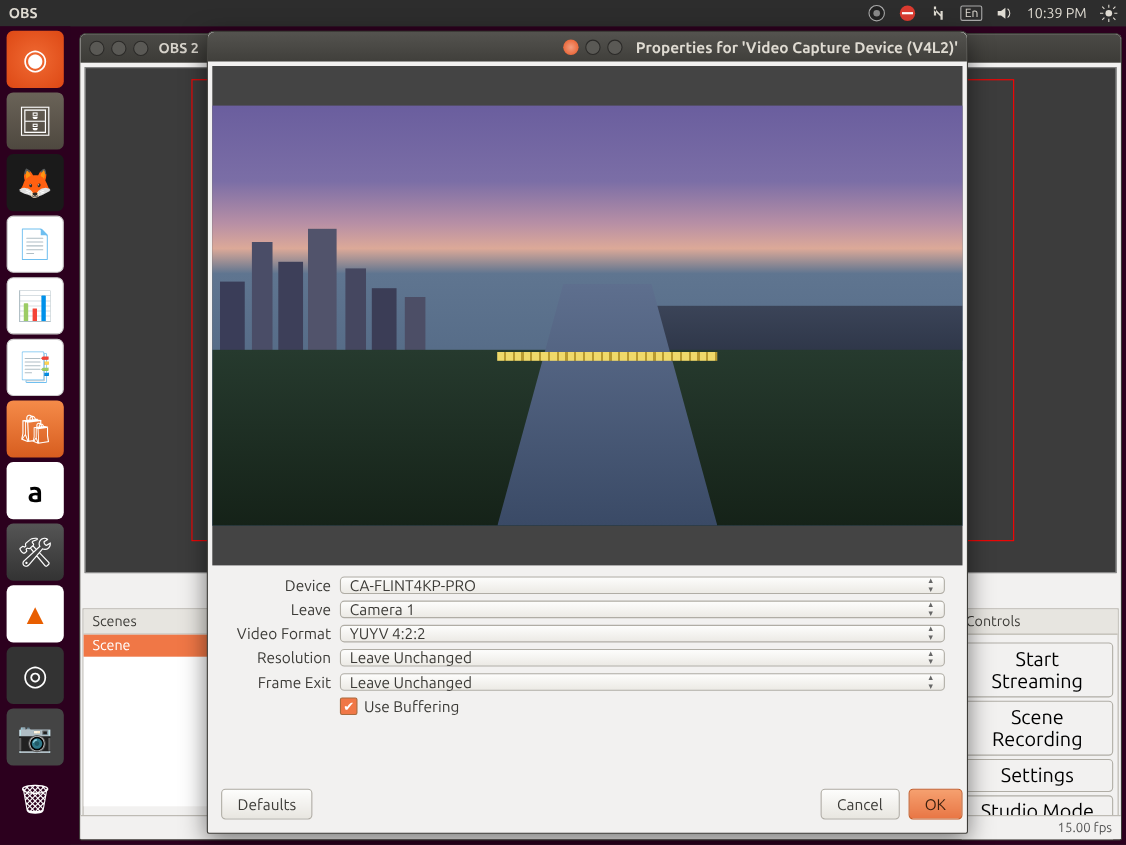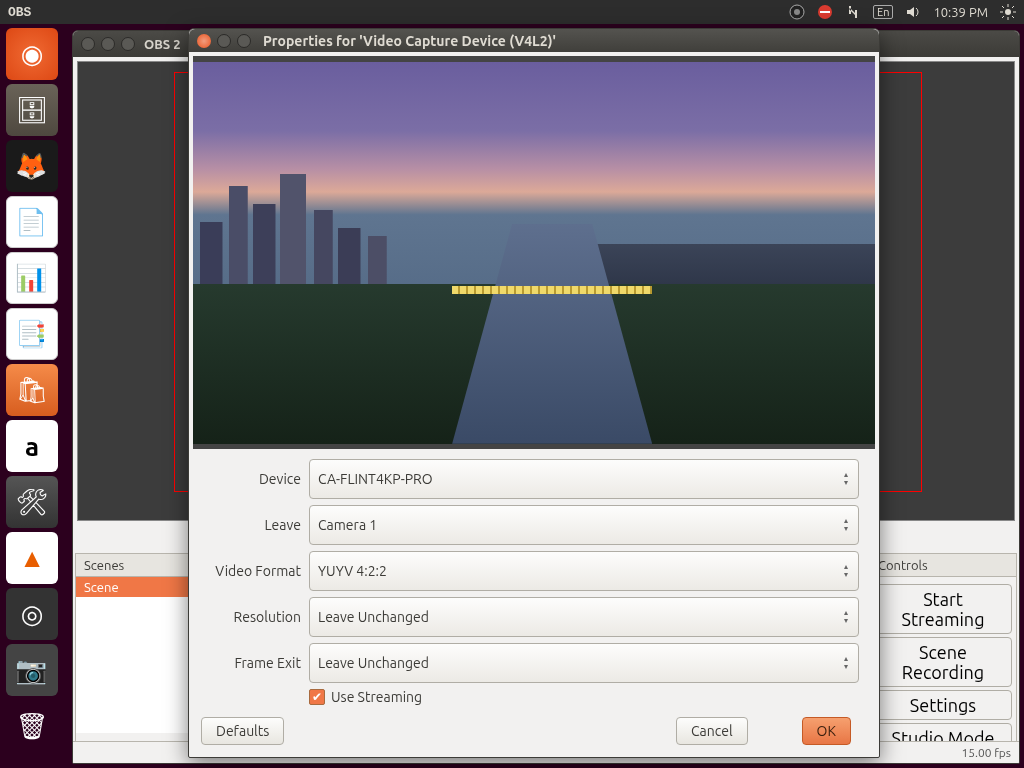--- a/index.html
+++ b/index.html
@@ -1,20 +1,20 @@
 <!DOCTYPE html>
 <html><head>
 <meta charset="utf-8">
 <style>
 * { box-sizing: border-box; margin: 0; padding: 0; font-family: "Ubuntu", "Liberation Sans", sans-serif; }
 body { width: 1024px; height: 768px; overflow: hidden; background: #2c001e; position: relative; }
 
 
 .menubar { position: absolute; top: 0; left: 0; right: 0; height: 24px; background: #2d2d2d; color: #dfdbd2; display: flex; align-items: center; padding: 0 8px; font-size: 13px; }
-.menubar .title { font-weight: bold; font-family: Liberation Mono, monospace; }
+.menubar .title { font-weight: bold; }
 .menubar .spacer { flex: 1; }
 .menubar .tray { display: flex; align-items: center; gap: 12px; }
 .menubar .tray span { display: inline-flex; align-items: center; }
 .mi { width:16px; height:16px; display:inline-block; }
 
 
 .launcher { position: absolute; top: 24px; left: 0; width: 64px; bottom: 0; background: #2c001e; display: flex; flex-direction: column; align-items: center; padding-top: 4px; gap: 4px; }
 .launcher .tile { width: 52px; height: 52px; border-radius: 6px; display:flex; align-items:center; justify-content:center; font-size: 26px; color:#fff; position:relative; }
 .tile.ubuntu { background: radial-gradient(circle,#f06a33,#dd4814); }
 .tile.files  { background: linear-gradient(#6a6358,#4e483f); }
@@ -41,21 +41,21 @@
 .panel .hdr{ font-size:13px; padding:4px 8px; border-bottom:1px solid #b8b5ad; background:#e7e5e0; color:#3c3b37;}
 .panel .body{ flex:1; background:#fff; font-size:13px;}
 .panel .body .item{ padding:3px 8px; background:#f07746; color:#fff;}
 .panel .tools{ display:flex; gap:10px; padding:3px 8px; font-size:18px; color:#555;}
 .ctrl-panel{ width:148px; flex:none;}
 .ctrl-panel button{ display:block; width:100%; margin:3px 0; padding:4px 6px; font-size:18px; background:#f2f1f0; border:1px solid #b0ada5; border-radius:4px;}
 .statusbar{position:absolute; bottom:0; left:0; right:0; height:22px; border-top:1px solid #b8b5ad; background:#f2f1f0; font-size:12px; color:#555; display:flex; align-items:center; justify-content:flex-end; padding:0 8px; gap:12px;}
 
 
 .dialog { position:absolute; top:28px; left:188px; width:692px; height:730px; background:#f2f1f0; border:1px solid #3c3b37; border-radius:6px 6px 2px 2px; box-shadow:0 6px 22px rgba(0,0,0,.5); display:flex; flex-direction:column;}
-.dialog .titlebar{ height:27px; background: linear-gradient(#54534f,#403f3b); display:flex; align-items:center; padding:0 8px; gap:6px; color:#dfdbd2; font-size:14px; font-weight:bold; border-radius:6px 6px 0 0;}
+.dialog .titlebar{ height:27px; background: linear-gradient(#54534f,#403f3b); display:flex; align-items:center; padding:0 8px; gap:6px; color:#dfdbd2; font-size:14px; font-weight:bold; border-radius:6px 6px 0 0;justify-content:flex-end;}
 .tb-dot{width:14px;height:14px;border-radius:50%;}
 .tb-close{background:radial-gradient(circle,#f19D7f,#e95420);}
 .tb-min,.tb-max{background:#5a5955;border:1px solid #2b2a28;}
 .dialog .preview{ height:454px; margin:4px; background:#444; display:flex; align-items:center; justify-content:center;}
 .dialog .preview .img{ width:100%; height:382px; background:
   linear-gradient(to bottom, #6a5e9e 0%, #7b6ea6 18%, #b78fa5 28%, #dca998 34%, #5f7590 40%, #445a77 100%);
   position:relative; overflow:hidden;}
 .skyline{position:absolute; left:0; bottom:150px; width:55%; height:120px;
   background:
     linear-gradient(#3a3d58,#3a3d58) 2% 100%/6% 60% no-repeat,
@@ -66,27 +66,27 @@
     linear-gradient(#3b3d56,#3b3d56) 41% 100%/6% 55% no-repeat,
     linear-gradient(#4c4e66,#4c4e66) 49% 100%/5% 48% no-repeat;}
 .hills-r{position:absolute;right:0;bottom:150px;width:45%;height:50px;background:linear-gradient(#3b4458,#2c3446);}  
 .land{position:absolute;left:0;right:0;bottom:0;height:160px;background:linear-gradient(#263a2e,#152218);}
 .river{position:absolute;left:38%;bottom:0;width:200px;height:220px;background:linear-gradient(#5e6f8e,#3a4a66); clip-path: polygon(30% 0,70% 0,100% 100%,0 100%);}  
 .bridge{position:absolute;left:38%;bottom:150px;width:200px;height:8px;background:repeating-linear-gradient(90deg,#f0d96a 0 6px,#b89a30 6px 8px);}  
 
 .form{ padding:6px 20px 4px 12px; display:flex; flex-direction:column; gap:6px;}
 .row{ display:flex; align-items:center; gap:8px;}
 .row label{ width:100px; text-align:right; font-size:14px; color:#3c3b37;}
-.sel{ flex:1; height:40px; border:1px solid #b0ada5; border-radius:4px; background:linear-gradient(#fdfdfc,#eceae5); display:flex; align-items:center; padding:0 8px; font-size:14px; color:#3c3b37; position:relative;}
+.sel{ flex:1; height:16px; border:1px solid #b0ada5; border-radius:4px; background:linear-gradient(#fdfdfc,#eceae5); display:flex; align-items:center; padding:0 8px; font-size:14px; color:#3c3b37; position:relative;}
 .sel .spin{position:absolute; right:4px; top:3px; bottom:3px; width:16px; display:flex; flex-direction:column; justify-content:center; gap:2px;}
 .sel .spin div{height:6px;font-size:8px;line-height:6px;text-align:center;color:#666;}
 .chk{ display:flex; align-items:center; gap:6px; margin-left:108px; font-size:14px; color:#3c3b37;}
 .chk .box{ width:16px; height:16px; border:1px solid #a86a3e; background:#f07746; display:flex; align-items:center; justify-content:center; color:#fff; font-size:12px; border-radius:2px;}
 
-.dlg-buttons{ margin-top:auto; padding:8px 28px 12px 12px; display:flex; align-items:center;gap:46px;}
+.dlg-buttons{ margin-top:auto; padding:8px 4px 12px 12px; display:flex; align-items:center;}
 .btn{ padding:5px 14px; font-size:14px; border:1px solid #b0ada5; border-radius:4px; background:linear-gradient(#fdfdfc,#e8e6e0); color:#3c3b37;}
 .btn.primary{ background:linear-gradient(#f6a06f,#e87645); border-color:#c55a25; color:#3a1f0e;}
 .dlg-buttons .gap{flex:1;}
 .dlg-buttons .btn + .btn{ margin-left:8px;}
 </style>
 </head>
 <body>
 
 <div class="menubar">
   <span class="title">OBS</span>
@@ -249,21 +249,21 @@
       <div class="sel">
         <span>Leave Unchanged</span>
         <div class="spin">
             <div>▴</div>
             <div>▾</div>
           </div>
       </div>
     </div>
     <div class="chk">
       <span class="box">✔</span>
-      <span>Use Streaming</span>
+      <span>Use Buffering</span>
     </div>
   </div>
 
   <div class="dlg-buttons">
     <button class="btn">Defaults</button>
     <span class="gap"></span>
     <button class="btn">Cancel</button>
     <button class="btn primary">OK</button>
   </div>
 </div>

